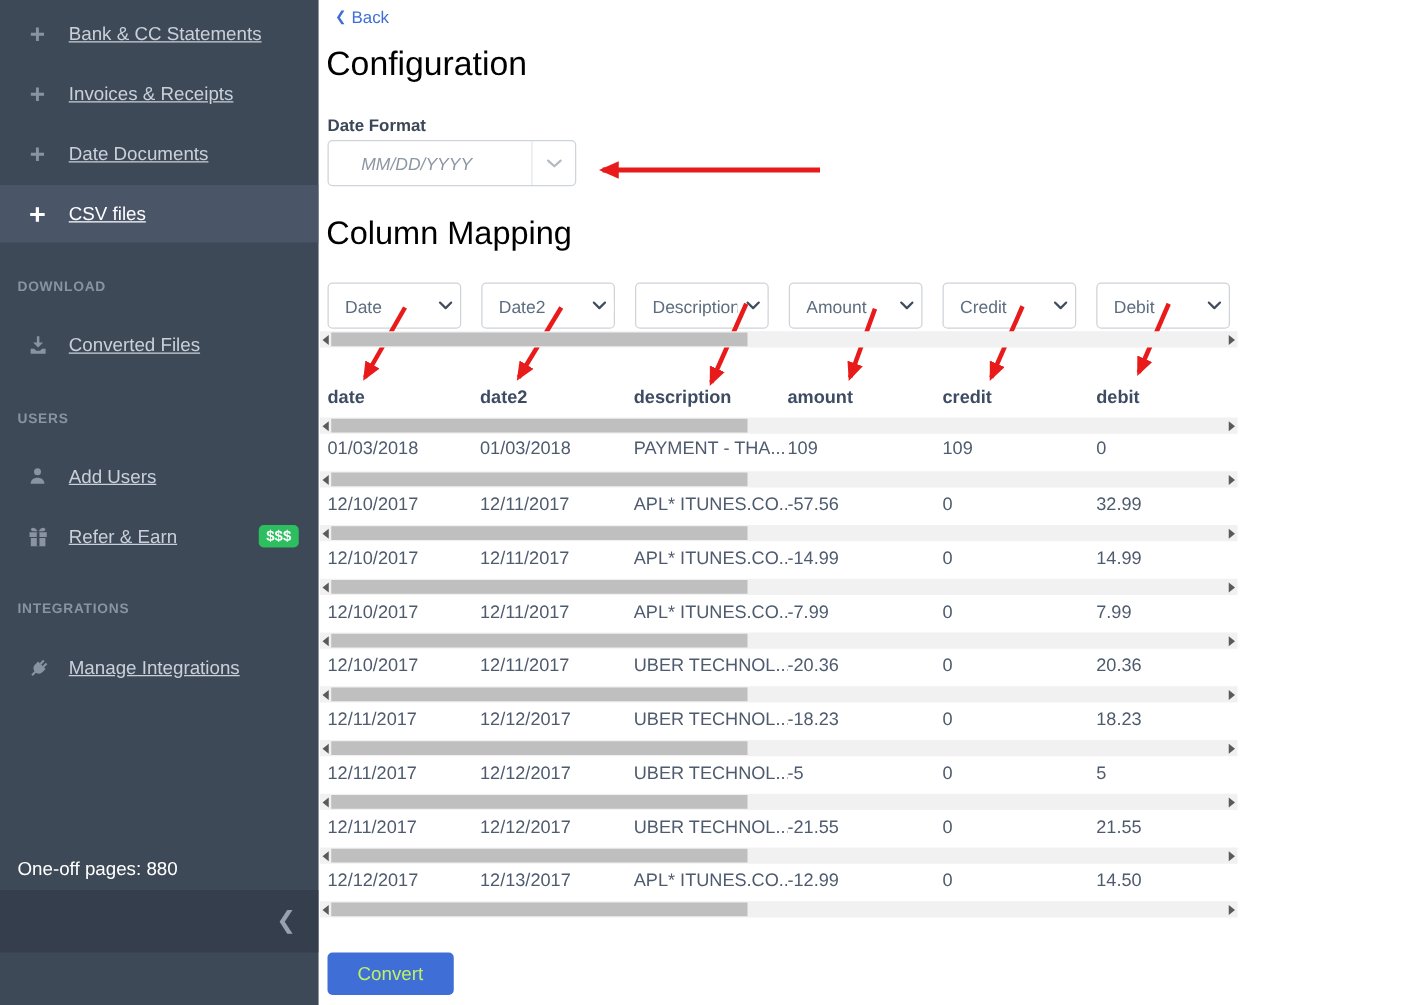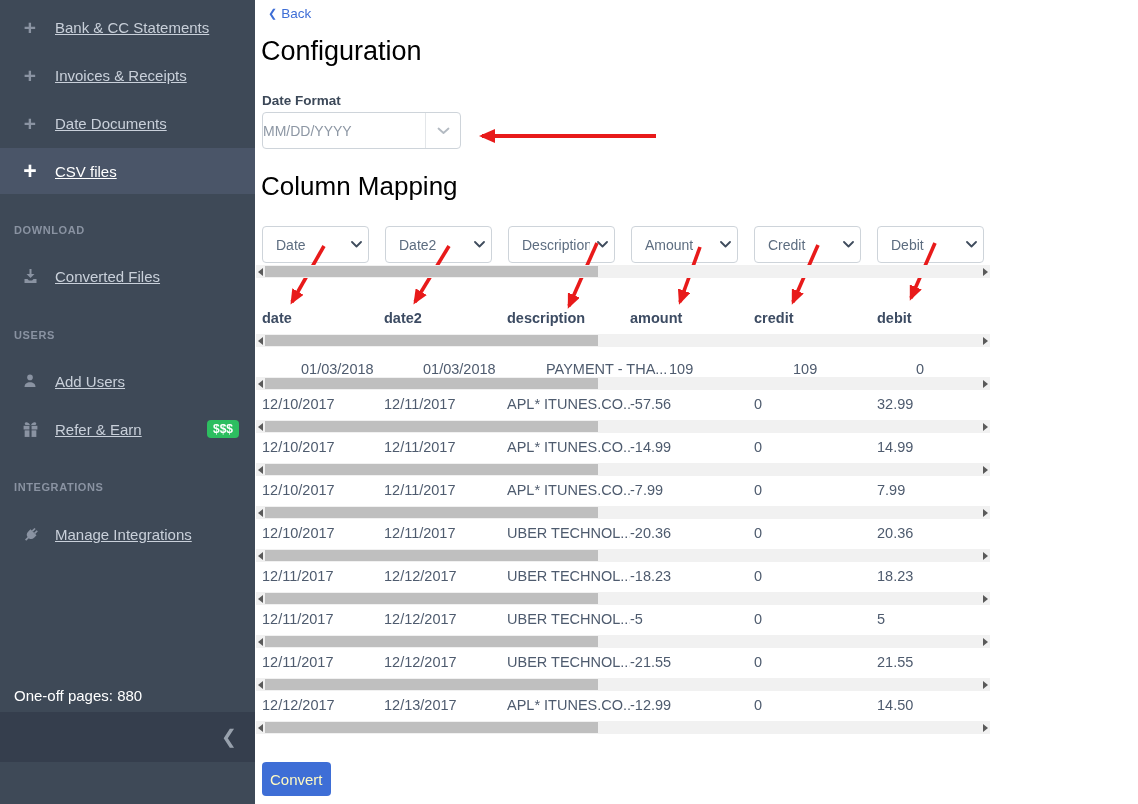--- a/index.html
+++ b/index.html
@@ -23,42 +23,42 @@
   .collapse-band .chev { position:absolute; right:18px; top:13px; color:#98a1ad; font-size:19px; font-weight:bold; }
   .sicon { fill:#8a93a2; }
 
   
   .main { position:absolute; left:255px; top:0; width:883px; height:804px; background:#fff; }
   .back-link { position:absolute; left:13px; top:6px; font-size:13.5px; color:#3e6ed6; cursor:pointer; display:flex; align-items:center; gap:4px; text-decoration:none; }
   .back-link .bchev { font-size:14px; font-weight:bold; }
   .h1 { position:absolute; left:6px; top:36px; font-size:27px; font-weight:400; color:#000000; }
   .field-label { position:absolute; left:7px; top:93px; font-size:13.5px; font-weight:bold; color:#3c4858; }
   .date-select { position:absolute; left:7px; top:112px; width:199px; height:37px; border:1px solid #ced4da; border-radius:4px; background:#fff; display:flex; align-items:center; cursor:pointer; }
-  .date-select .val { margin-left:0; font-size:14px; color:#8d97a4; flex:1; }
+  .date-select .val { margin-left:26px; font-size:14px; color:#8d97a4; flex:1;font-style:italic; }
   .date-select .divider { width:1px; height:35px; background:#e3e6e9; }
   .date-select .dchev { width:34px; display:flex; justify-content:center; align-items:center; }
   .h2 { position:absolute; left:6px; top:171px; font-size:26px; font-weight:400; color:#000000; }
 
   .selects-row { position:absolute; left:7px; top:226px; display:flex; gap:16px; }
   .map-select { width:107px; height:37px; border:1px solid #ced4da; border-radius:4px; background:#fff; display:flex; align-items:center; overflow:hidden; cursor:pointer; }
   .map-select .val { margin-left:13px; font-size:14px; color:#5d6d80; white-space:nowrap; overflow:hidden; flex:1; }
   .map-select .mchev { flex:0 0 24px; display:flex; justify-content:center; align-items:center; background:#fff; }
 
   .hscroll { position:absolute; left:1px; width:734px; height:13px; background:#f1f1f1; cursor:pointer; }
   .hscroll .thumb { position:absolute; left:9px; top:1px; height:11px; width:333px; background:#bfbfbf; }
   .hscroll .la { position:absolute; left:2px; top:3px; width:0; height:0; border-top:4px solid transparent; border-bottom:4px solid transparent; border-right:5px solid #5a5a5a; }
   .hscroll .ra { position:absolute; right:2px; top:3px; width:0; height:0; border-top:4px solid transparent; border-bottom:4px solid transparent; border-left:5px solid #5a5a5a; }
 
   .grid-row { position:absolute; left:7px; width:722px; display:grid; grid-template-columns:122px 123px 123px 124px 123px auto; }
   .grid-row span { white-space:nowrap; overflow:hidden; }
   .header-row { top:310px; font-size:14.5px; font-weight:bold; color:#3d4c63; }
   .data-row { font-size:14.5px; color:#4e5b6e; height:27px; line-height:22px; }
 
   .annot { position:absolute; pointer-events:none; }
-  .convert-btn { position:absolute; left:7px; top:762px; height:34px; padding:0 8px; background:#3e6ed6; color:#fef9c3; font-size:15px; font-family:inherit; border:none; border-radius:4px; cursor:pointer; }
+  .convert-btn { position:absolute; left:7px; top:762px; height:34px; padding:0 24px; background:#3e6ed6; color:#bef264; font-size:15px; font-family:inherit; border:none; border-radius:4px; cursor:pointer; }
 </style>
 </head>
 <body>
 
 <div class="app">
 
   <aside class="sidebar">
 
     <div class="nav-item" style="top:4px">
       <span class="ico">
@@ -248,21 +248,21 @@
         <div class="hscroll" style="top: 265px;">
           <span class="la"></span>
           <span class="thumb"></span>
           <span class="ra"></span>
         </div>
         <div class="hscroll" style="top: 334px;">
           <span class="la"></span>
           <span class="thumb"></span>
           <span class="ra"></span>
         </div>
-        <div class="grid-row data-row" style="top: 358px; margin-left: 39px;">
+        <div class="grid-row data-row" style="top: 348px;">
           <span>01/03/2018</span>
           <span>01/03/2018</span>
           <span>PAYMENT - THA...</span>
           <span>109</span>
           <span>109</span>
           <span>0</span>
         </div>
         <div class="hscroll" style="top: 377px;">
           <span class="la"></span>
           <span class="thumb"></span>

